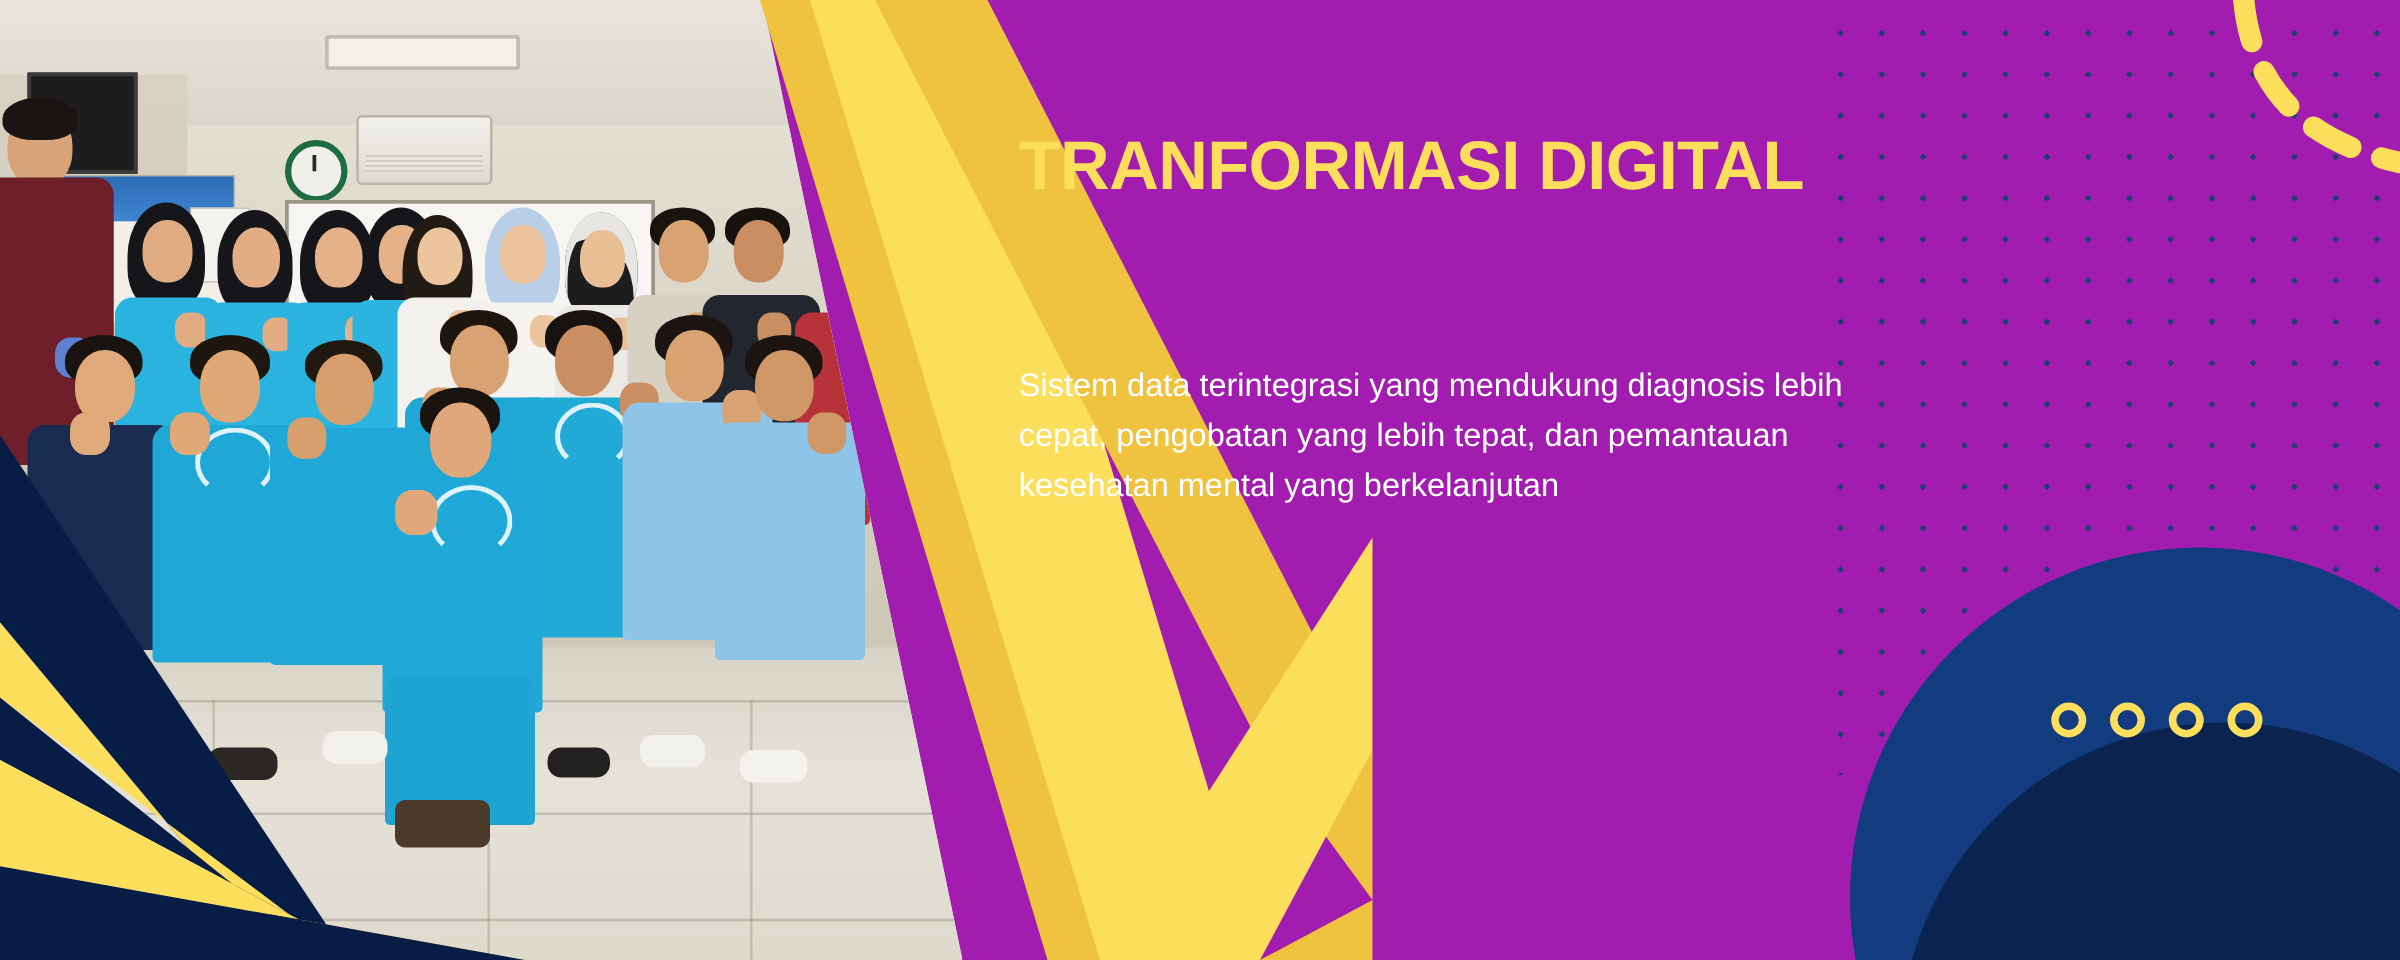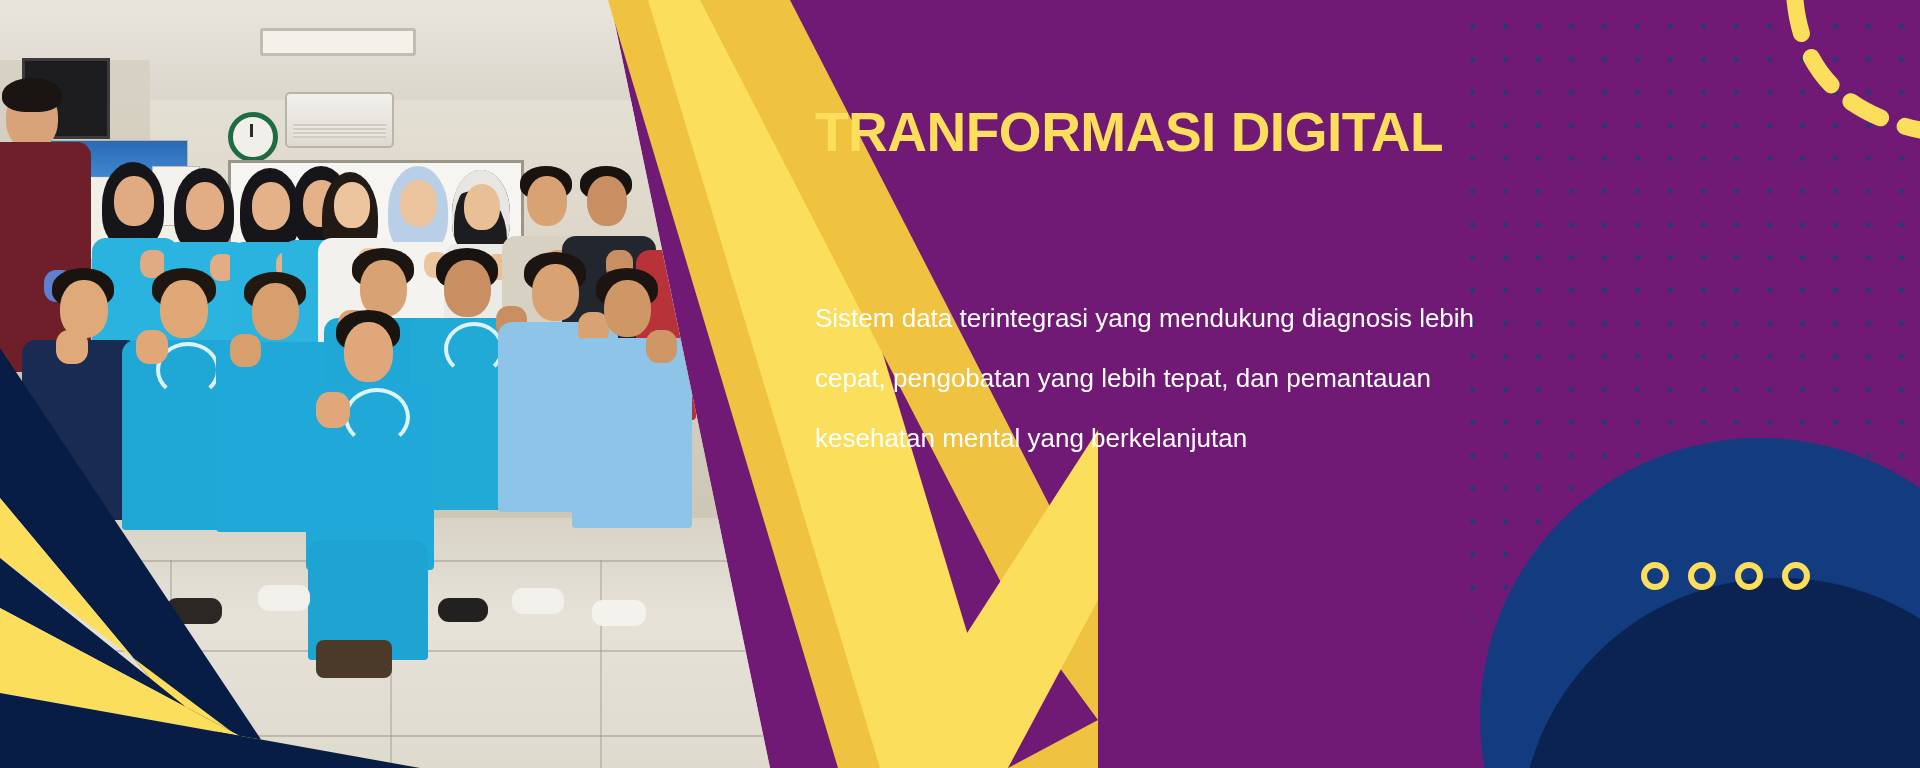--- a/index.html
+++ b/index.html
@@ -5,21 +5,21 @@
   html,body{margin:0;padding:0;}
   body{
     width:1920px;height:768px;
     background:#081D45;
     font-family:"Liberation Sans", sans-serif;
     overflow:hidden;
   }
   .banner{
     position:relative;
     width:1920px;height:768px;
-    background:#701a75;
+    background:#a21caf;
     overflow:hidden;
   }
 
   
   .photo-wrap{
     position:absolute;left:0;top:0;
     width:770px;height:768px;
     overflow:hidden;
     clip-path:polygon(0 0, 610px 0, 770px 768px, 0 768px);
   }
@@ -109,21 +109,21 @@
     letter-spacing:1.5px;
     line-height:58px;
     white-space:nowrap;
   }
   .desc{
     position:absolute;left:0;top:288px;
     width:690px;
     color:#FFFFFF;
     font-size:26px;
     font-weight:400;
-    line-height:60px;
+    line-height:40px;
   }
   .cta{
     position:absolute;left:0;top:565px;
     display:inline-block;
     background:#FFFFFF;
     color:#101418;
     font-size:25px;
     font-weight:bold;
     padding:17px 44px;
     border:none;

